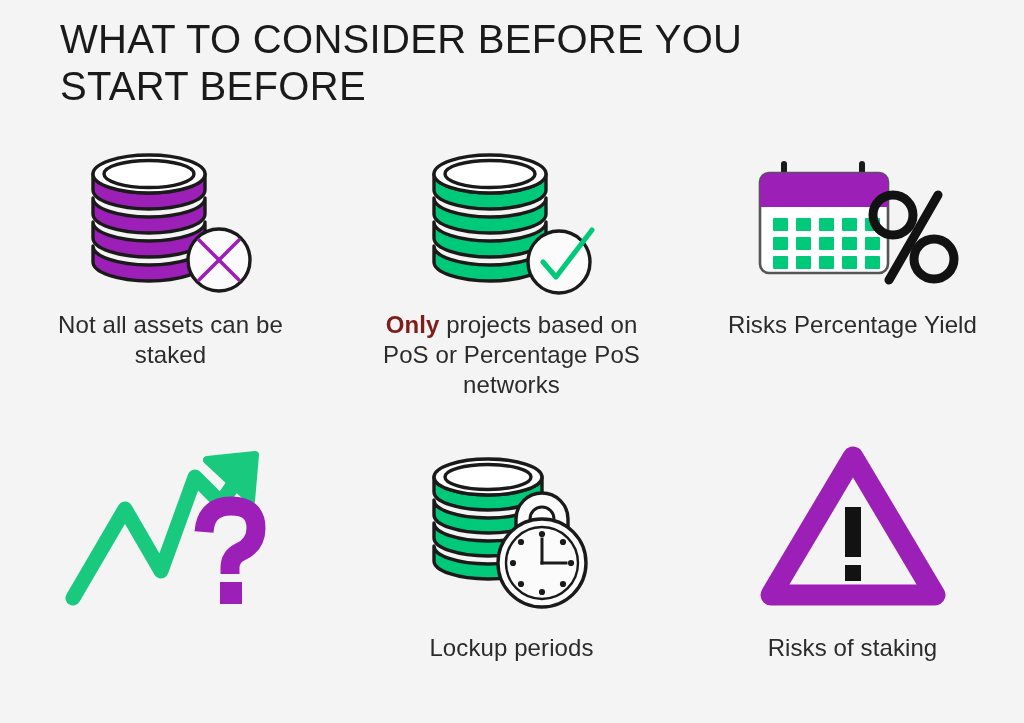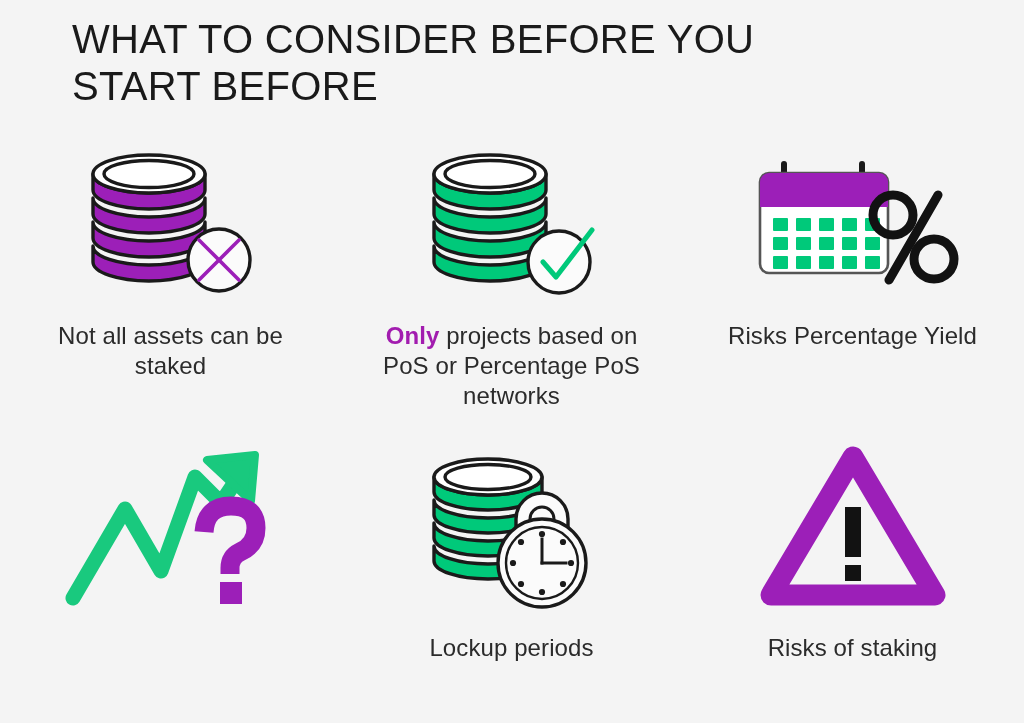--- a/index.html
+++ b/index.html
@@ -18,21 +18,21 @@
   #infographic {
     position: relative;
     width: 1024px;
     height: 723px;
     background: #f4f4f4;
   }
 
   
   .title-block {
     position: absolute;
-    left: 72px;
+    left: 60px;
     top: 16px;
     width: 740px;
   }
   .title-line {
     font-family: "Liberation Sans", sans-serif;
     font-size: 40px;
     line-height: 47px;
     font-weight: 300;
     letter-spacing: 0.3px;
     color: #1a1a1a;
@@ -68,23 +68,23 @@
   .caption {
     font-family: "Liberation Sans", sans-serif;
     font-size: 24px;
     line-height: 30px;
     font-weight: 400;
     color: #2b2b2b;
     text-align: center;
     width: 290px;
     letter-spacing: 0.1px;
   }
-  .card-row1 .caption { margin-top: 11px; }
+  .card-row1 .caption { margin-top: 0; }
   .card-row2 .caption { margin-top: 18px; }
-  .caption b { font-weight: 700; color: #a21caf; }
+  .caption b { font-weight: 700; color: #7f1d1d; }
 
   svg { display: block; overflow: visible; }
 </style>
 </head>
 <body>
 
 <div id="infographic">
 
   <div class="title-block">
     <div class="title-line">WHAT TO CONSIDER BEFORE YOU</div>

